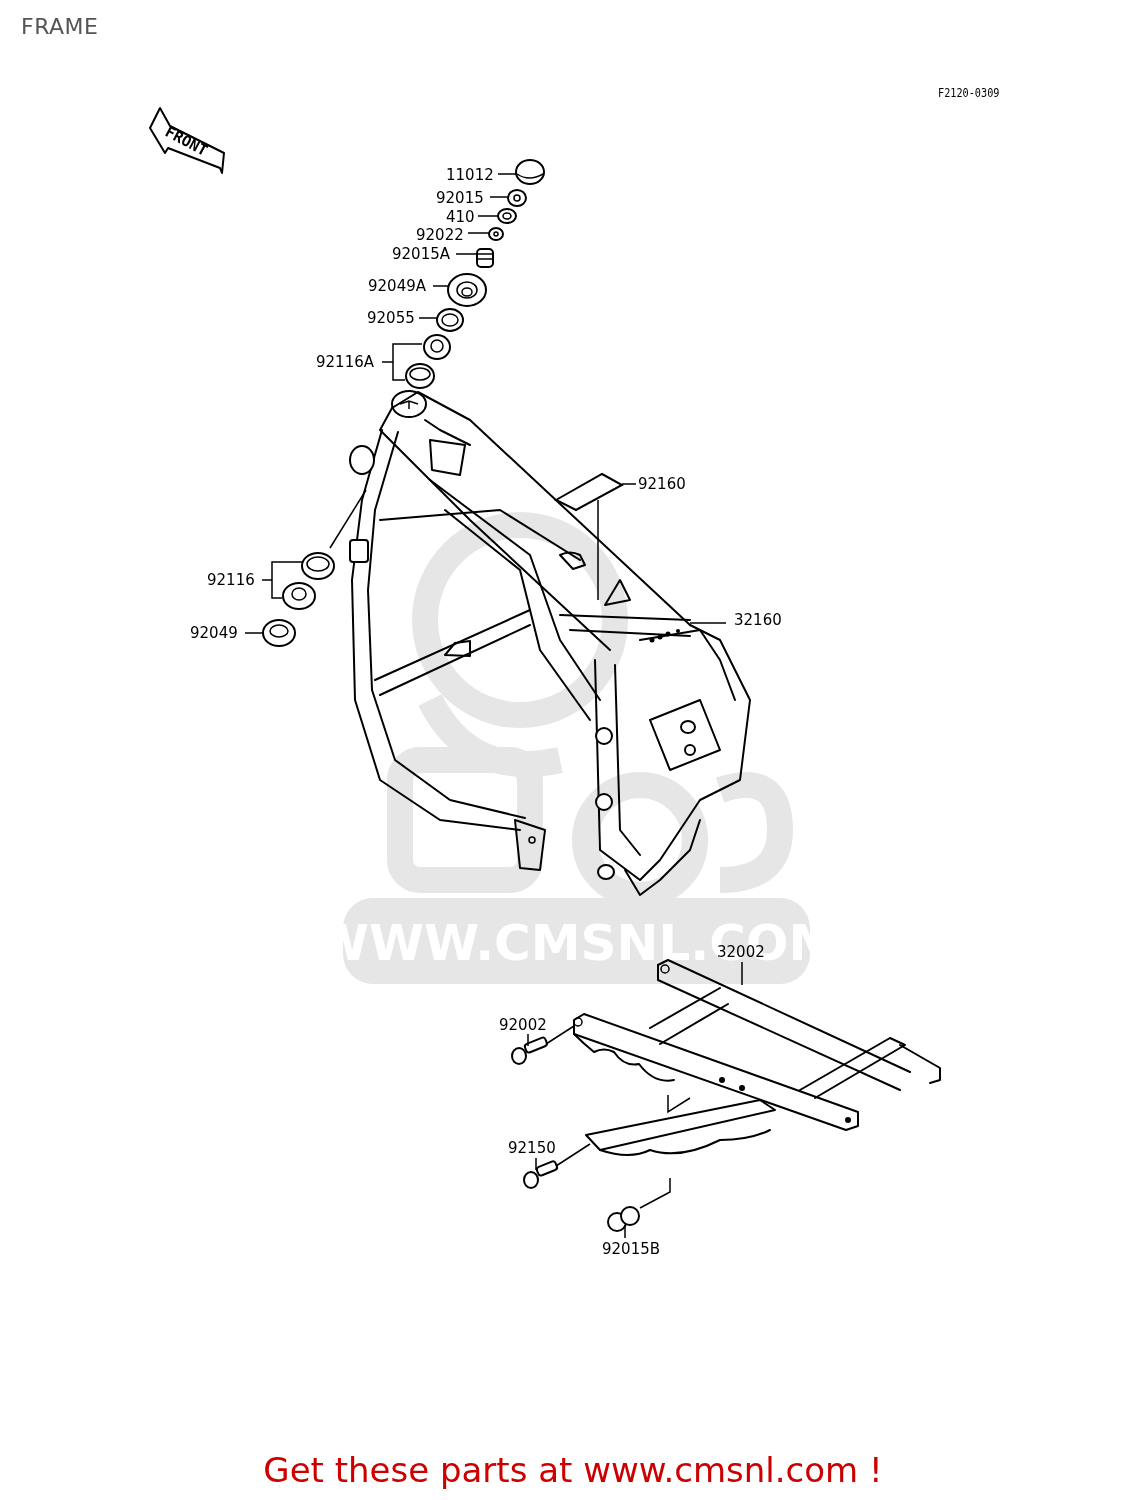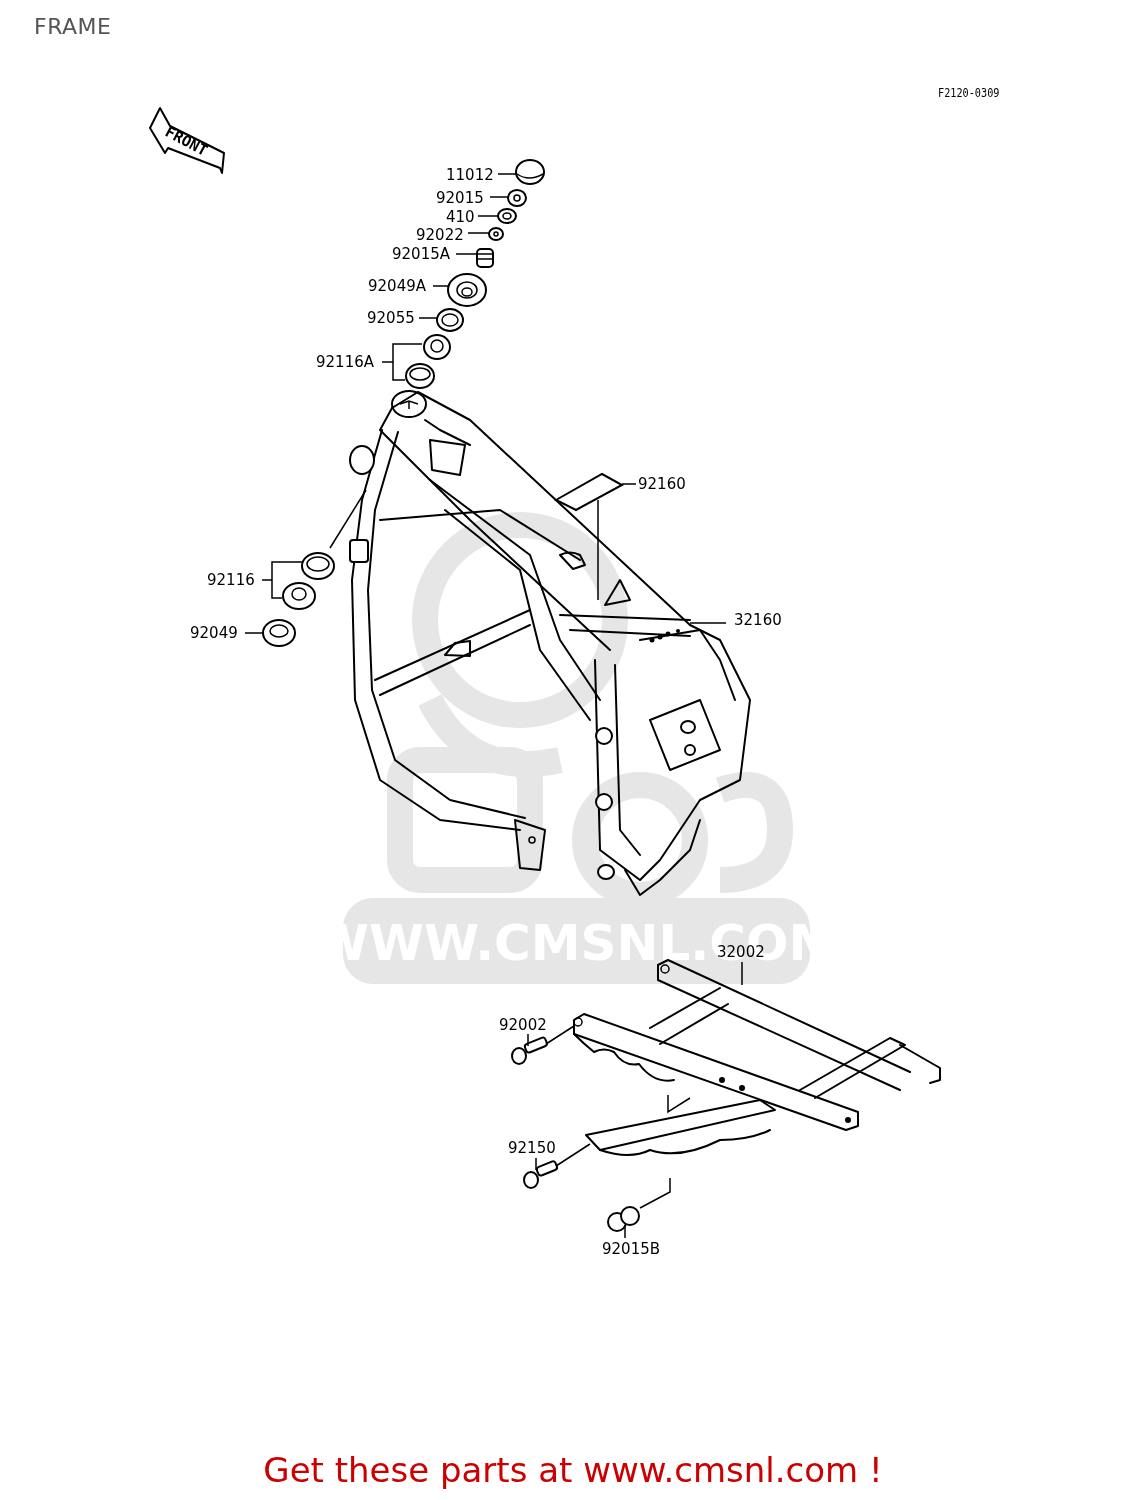--- a/index.html
+++ b/index.html
@@ -1,18 +1,18 @@
 <!DOCTYPE html>
 <html><head>
 <meta charset="utf-8">
 <style>
   html, body { margin: 0; padding: 0; background: #ffffff; }
   body { width: 1146px; height: 1500px; position: relative; overflow: hidden; }
   .page-title {
-    position: absolute; left: 34px; top: 14px;
+    position: absolute; left: 21px; top: 14px;
     font-family: "DejaVu Sans", sans-serif; font-size: 22px; color: #555555;
     letter-spacing: 0.5px;
   }
   .diagram-code {
     position: absolute; left: 938px; top: 86px;
     font-family: "DejaVu Sans Mono", monospace; font-size: 12px; color: #000;
     transform: scaleX(0.85); transform-origin: left center;
   }
   .footer-cta {
     position: absolute; left: 0; right: 0; top: 1450px; text-align: center;

